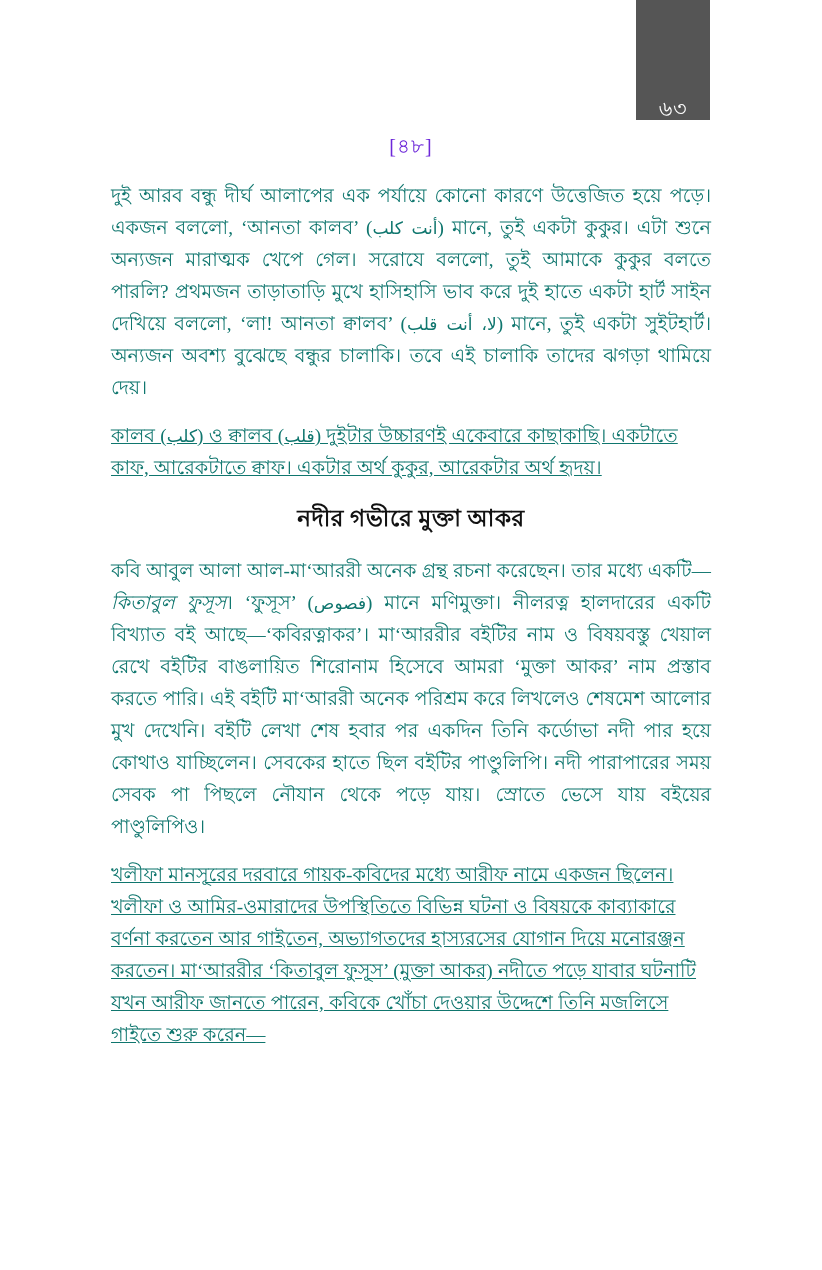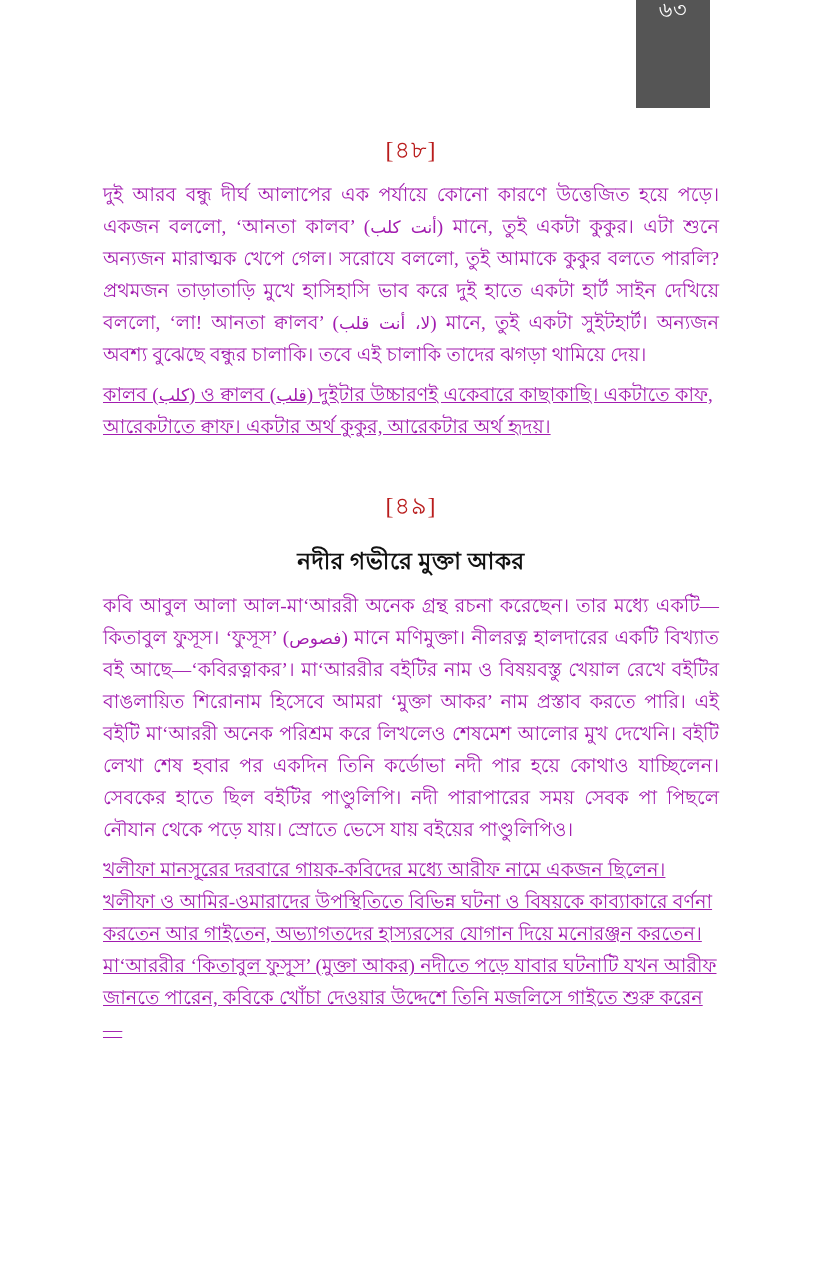--- a/index.html
+++ b/index.html
@@ -18,26 +18,25 @@
     overflow: hidden;
     box-sizing: border-box;
   }
 
   
   .page-number-tab {
     position: absolute;
     top: 0;
     left: 636px;
     width: 74px;
-    height: 108px;
+    height: 120px;
     background: #555555;
     display: flex;
-    align-items: flex-start;
+    align-items: flex-end;
     justify-content: center;
-    padding-bottom: 14px;
     box-sizing: border-box;
   }
   .page-number-tab .num {
     color: #ffffff;
     font-size: 21px;
     line-height: 1;
     font-family: "Liberation Serif", "DejaVu Serif", serif;
     letter-spacing: 0.5px;
   }
 
@@ -46,52 +45,53 @@
     position: absolute;
     left: 95px;
     top: 0;
     width: 632px;
   }
 
   .section { }
 
   .section-number {
     text-align: center;
-    font-size: 24px;
-    color: #b91c1c;
+    font-size: 20px;
+    color: #6d28d9;
     letter-spacing: 1px;
   }
   .section-title {
     text-align: center;
     font-size: 23px;
     font-weight: bold;
     color: #111111;
     letter-spacing: 0.5px;
   }
 
   p.body-text {
     text-align: justify;
     text-justify: inter-word;
     font-size: 19.2px;
     line-height: 32px;
-    color: #a21caf;
-    margin: 8px;
+    color: #0f766e;
+    margin: 16px;
     word-spacing: 0.5px;
   }
   p.body-text:last-child {
     text-align: left;
   }
 
   .arabic {
     font-family: "DejaVu Sans", sans-serif;
     font-size: 17px;
     direction: rtl;
     unicode-bidi: isolate;
   }
   .ital {
+    font-style: italic;
   }
 
   
   .sp-sec1-num   { margin-top: 131px; }
   .sp-sec1-title { margin-top: 14px; }
   .sp-sec1-p1    { margin-top: 28px; }
   .sp-sec1-p2    { margin-top: 26px; text-decoration: underline; }
   .sp-sec2-num   { margin-top: 44px; }
   .sp-sec2-title { margin-top: 16px; }
   .sp-sec2-p1    { margin-top: 27px; }
@@ -108,20 +108,19 @@
 
   <div class="content">
 
     <div class="section">
       <div class="section-number sp-sec1-num">[৪৮]</div>
       <p class="body-text sp-sec1-p1">দুই আরব বন্ধু দীর্ঘ আলাপের এক পর্যায়ে কোনো কারণে উত্তেজিত হয়ে পড়ে। একজন বললো, ‘আনতা কালব’ (<span class="arabic">أنت كلب</span>) মানে, তুই একটা কুকুর। এটা শুনে অন্যজন মারাত্মক খেপে গেল। সরোযে বললো, তুই আমাকে কুকুর বলতে পারলি? প্রথমজন তাড়াতাড়ি মুখে হাসিহাসি ভাব করে দুই হাতে একটা হার্ট সাইন দেখিয়ে বললো, ‘লা! আনতা ক্বালব’ (<span class="arabic">لا، أنت قلب</span>) মানে, তুই একটা সুইটহার্ট। অন্যজন অবশ্য বুঝেছে বন্ধুর চালাকি। তবে এই চালাকি তাদের ঝগড়া থামিয়ে দেয়।</p>
       <p class="body-text sp-sec1-p2">কালব (<span class="arabic">كلب</span>) ও ক্বালব (<span class="arabic">قلب</span>) দুইটার উচ্চারণই একেবারে কাছাকাছি। একটাতে কাফ, আরেকটাতে ক্বাফ। একটার অর্থ কুকুর, আরেকটার অর্থ হৃদয়।</p>
     </div>
 
     <div class="section">
-      <div class="section-number sp-sec2-num">[৪৯]</div>
       <div class="section-title sp-sec2-title">নদীর গভীরে মুক্তা আকর</div>
       <p class="body-text sp-sec2-p1">কবি আবুল আলা আল-মা‘আররী অনেক গ্রন্থ রচনা করেছেন। তার মধ্যে একটি— <span class="ital">কিতাবুল ফুসূস</span>। ‘ফুসূস’ (<span class="arabic">فصوص</span>) মানে মণিমুক্তা। নীলরত্ন হালদারের একটি বিখ্যাত বই আছে—‘কবিরত্নাকর’। মা‘আররীর বইটির নাম ও বিষয়বস্তু খেয়াল রেখে বইটির বাঙলায়িত শিরোনাম হিসেবে আমরা ‘মুক্তা আকর’ নাম প্রস্তাব করতে পারি। এই বইটি মা‘আররী অনেক পরিশ্রম করে লিখলেও শেষমেশ আলোর মুখ দেখেনি। বইটি লেখা শেষ হবার পর একদিন তিনি কর্ডোভা নদী পার হয়ে কোথাও যাচ্ছিলেন। সেবকের হাতে ছিল বইটির পাণ্ডুলিপি। নদী পারাপারের সময় সেবক পা পিছলে নৌযান থেকে পড়ে যায়। স্রোতে ভেসে যায় বইয়ের পাণ্ডুলিপিও।</p>
       <p class="body-text sp-sec2-p2">খলীফা মানসূরের দরবারে গায়ক-কবিদের মধ্যে আরীফ নামে একজন ছিলেন। খলীফা ও আমির-ওমারাদের উপস্থিতিতে বিভিন্ন ঘটনা ও বিষয়কে কাব্যাকারে বর্ণনা করতেন আর গাইতেন, অভ্যাগতদের হাস্যরসের যোগান দিয়ে মনোরঞ্জন করতেন। মা‘আররীর ‘কিতাবুল ফুসূস’ (মুক্তা আকর) নদীতে পড়ে যাবার ঘটনাটি যখন আরীফ জানতে পারেন, কবিকে খোঁচা দেওয়ার উদ্দেশে তিনি মজলিসে গাইতে শুরু করেন—</p>
     </div>
 
   </div>
 </div>
 
 </body></html>

